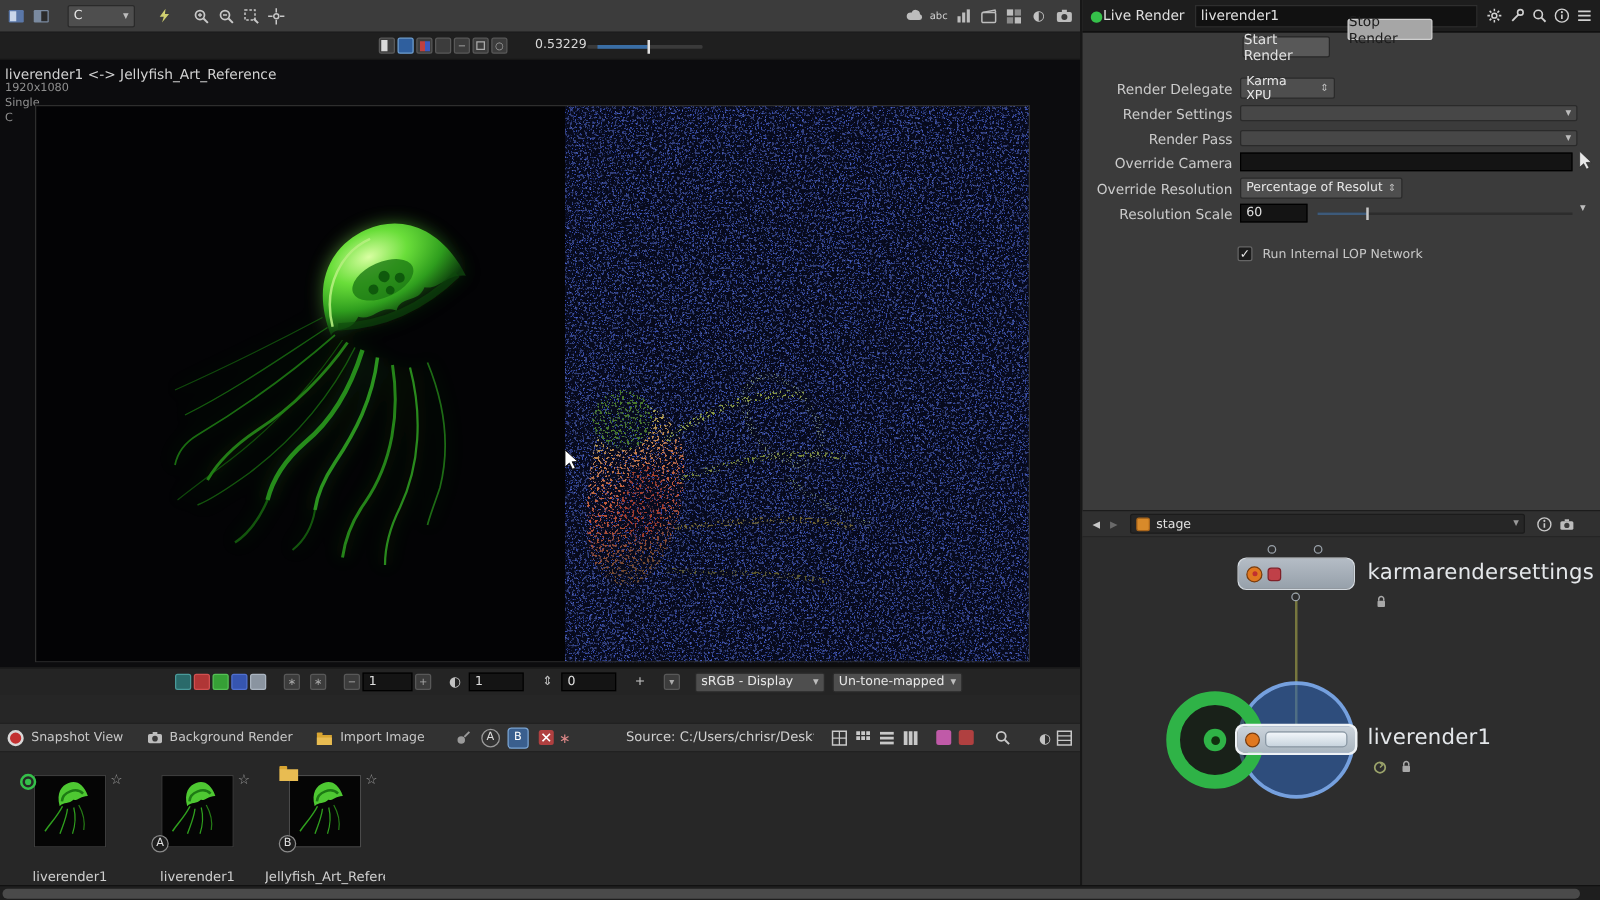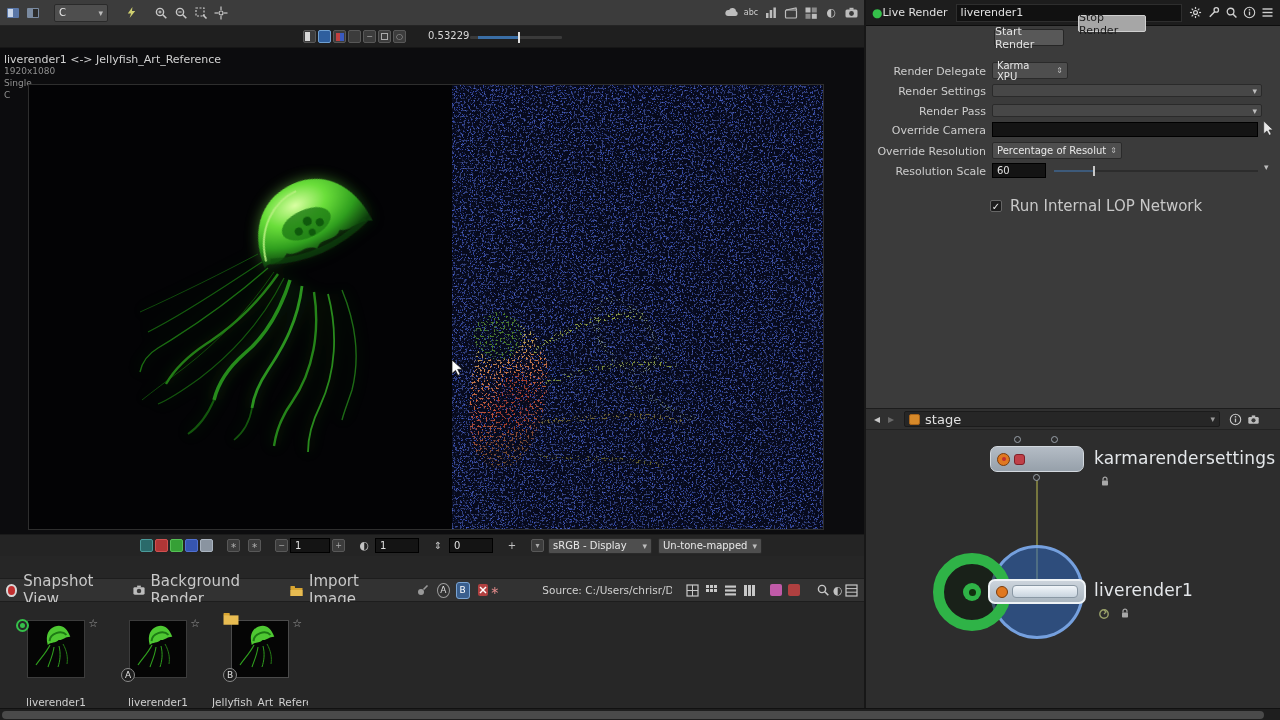--- a/index.html
+++ b/index.html
@@ -7,21 +7,21 @@
     font-family:"DejaVu Sans","Liberation Sans",sans-serif;}
   #root{position:relative;width:1280px;height:720px;background:#262626;color:#ccc;font-size:11px;}
   .abs{position:absolute;}
   .row{display:flex;align-items:center;}
   .tbic{width:18px;height:18px;display:flex;align-items:center;justify-content:center;border-radius:2px;color:#c2c2c2;}
   .sq{width:13px;height:13px;border:1px solid #585858;background:#3c3c3c;border-radius:2px;display:flex;align-items:center;justify-content:center;font-size:8px;color:#aaa;}
   .btn{background:#585858;border:1px solid #262626;border-radius:2px;color:#e2e2e2;display:flex;align-items:center;justify-content:center;font-size:11px;}
   .sel{background:#4e4e4e;border:1px solid #2a2a2a;border-radius:2px;color:#e8e8e8;display:flex;align-items:center;padding:0 4px;font-size:10px;}
   .sel .arr{margin-left:auto;color:#bdbdbd;font-size:9px;padding-left:4px;}
   .darkfield{background:#141414;border:1px solid #000;color:#e0e0e0;display:flex;align-items:center;padding:0 4px;font-size:10px;}
-  .lbl{color:#c8c8c8;font-size:15px;}
+  .lbl{color:#c8c8c8;font-size:10px;}
   .formlbl{position:absolute;width:118px;text-align:right;color:#cccccc;font-size:11px;}
   .ministub{width:7px;height:7px;border:1px solid #9aa2aa;border-radius:50%;background:#2d2d2d;}
   .netlabel{font-size:17px;color:#e4e7ea;letter-spacing:0.2px;white-space:nowrap;}
   svg{display:block;}
 </style>
 </head>
 <body>
 
 <div id="root">
 
@@ -263,21 +263,21 @@
         <div class="tbic" style="margin-left:8px;font-size:11px;">◐</div>
         <div class="darkfield" style="width:44px;height:15px;">
             <span>1</span>
           </div>
         <div class="tbic" style="margin-left:8px;font-size:10px;">⇕</div>
         <div class="darkfield" style="width:44px;height:15px;">
             <span>0</span>
           </div>
         <div class="tbic" style="margin-left:8px;font-size:10px;">+</div>
         <div class="sq" style="margin-left:8px;">▾</div>
-        <div class="sel" style="width:104px;height:16px;margin-left:2px;">
+        <div class="sel" style="width:104px;height:16px;margin-left:10px;">
           <span>sRGB - Display</span>
             <span class="arr">▾</span>
         </div>
         <div class="sel" style="width:104px;height:16px;margin-left:4px;">
           <span>Un-tone-mapped</span>
             <span class="arr">▾</span>
         </div>
       </div>
     </div>
   </div>
@@ -552,21 +552,21 @@
         <span>✓</span>
       </div>
       <span class="lbl">Run Internal LOP Network</span>
     </div>
 
     <div class="abs row" style="left:0;top:408px;width:416px;height:22px;background:#303030;border-top:1px solid #1c1c1c;border-bottom:1px solid #222;padding:0 4px;">
       <span style="color:#c8c8c8;font-size:12px;padding:0 4px;">◂</span>
       <span style="color:#6a6a6a;font-size:12px;padding:0 4px;">▸</span>
       <div class="row" style="margin-left:6px;width:316px;height:16px;background:#262626;border:1px solid #1b1b1b;border-radius:2px;padding:0 4px;gap:5px;">
         <div style="width:11px;height:11px;border-radius:2px;background:#d88a2a;border:1px solid #a8641a;"></div>
-        <span style="color:#e0e0e0;font-size:13px;">stage</span>
+        <span style="color:#e0e0e0;font-size:10px;">stage</span>
         <span class="arr" style="margin-left:auto;color:#999;font-size:9px;">▾</span>
       </div>
       <div class="tbic" style="margin-left:6px;">
         <svg width="13" height="13" viewBox="0 0 14 14">
             <circle cx="7" cy="7" r="5.6" fill="none" stroke="#c8c8c8" stroke-width="1.2"></circle>
             <line x1="7" y1="6" x2="7" y2="10" stroke="#c8c8c8" stroke-width="1.4"></line>
             <circle cx="7" cy="4" r="0.9" fill="#c8c8c8"></circle>
           </svg>
       </div>
       <div class="tbic">

